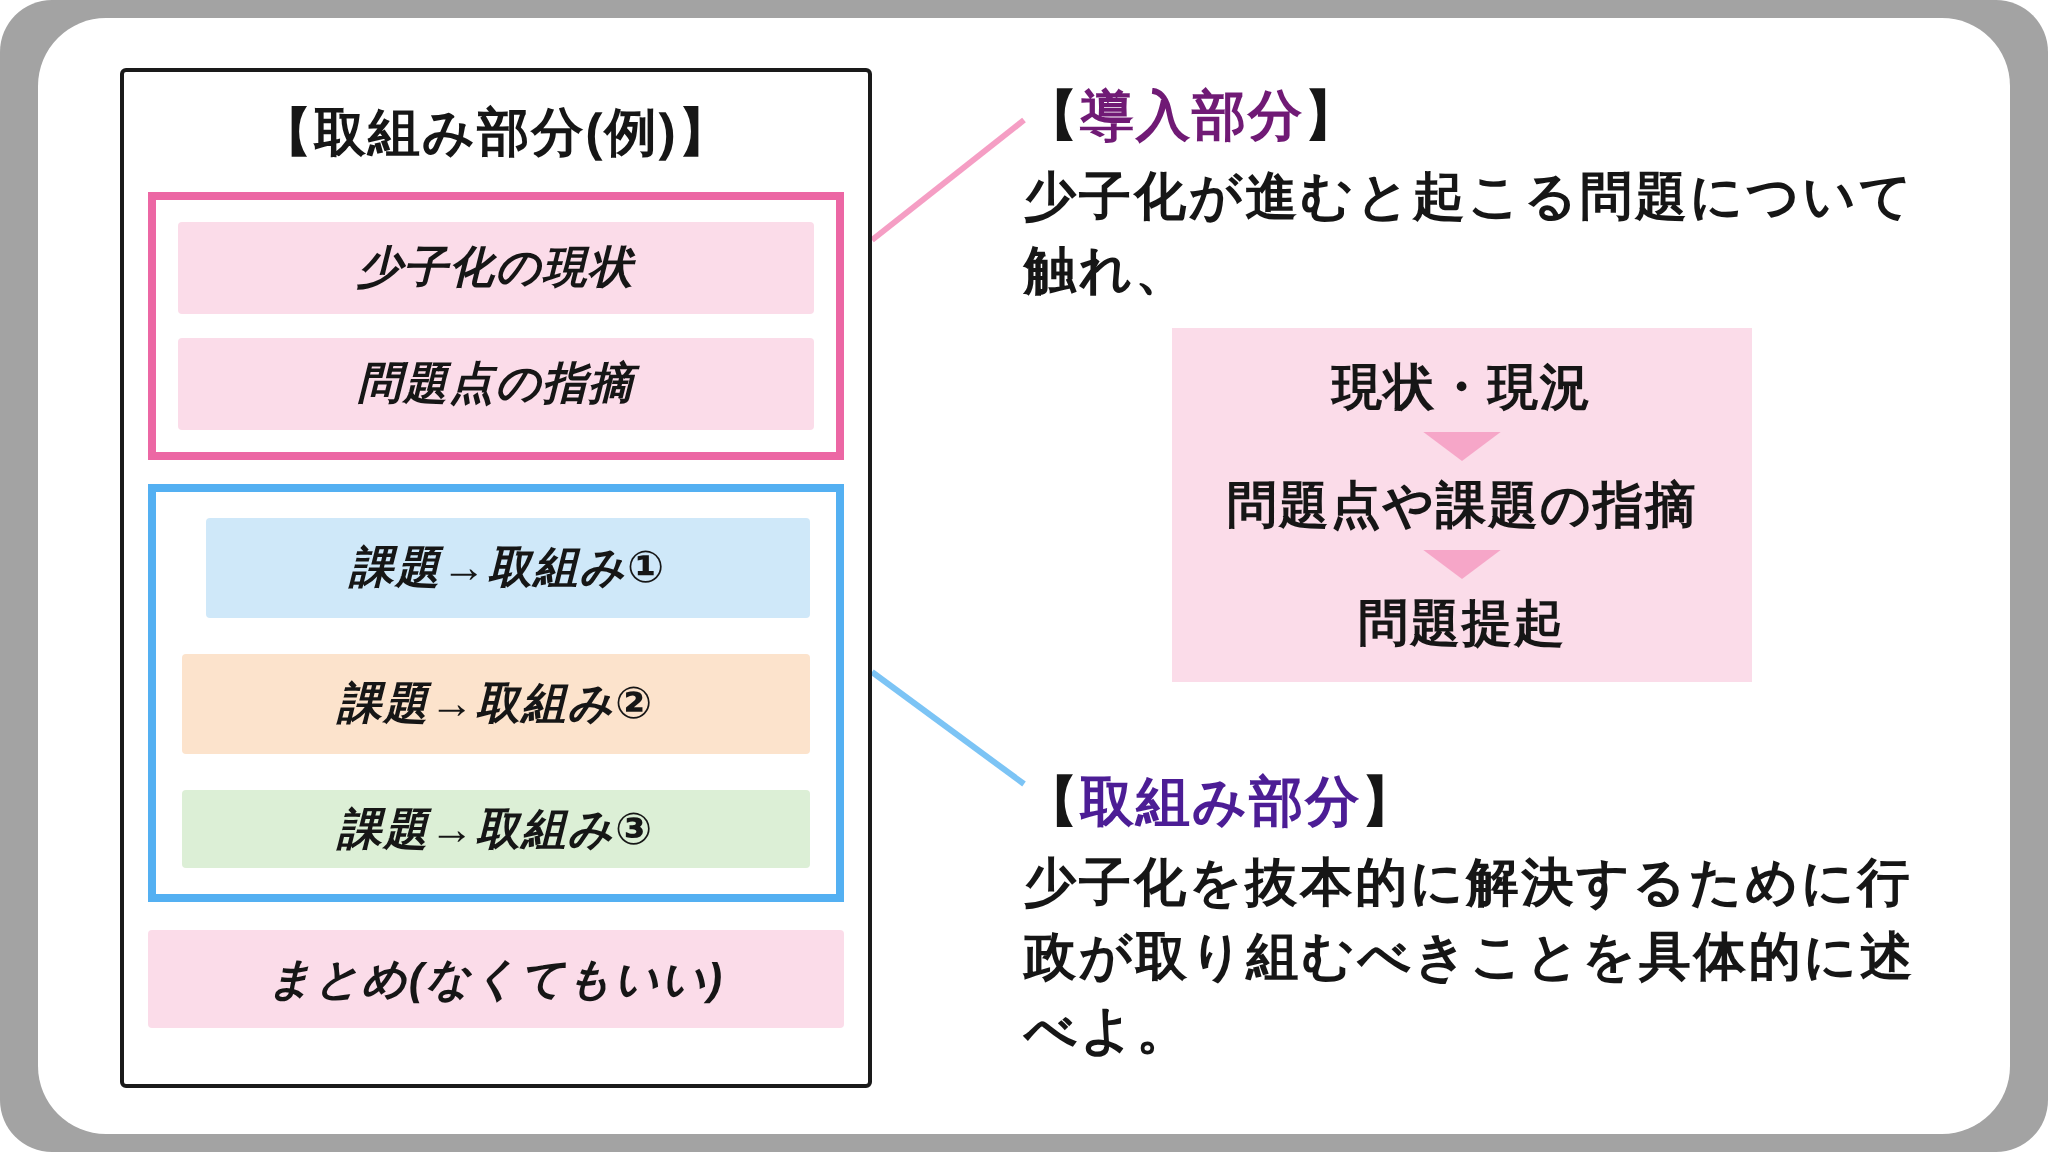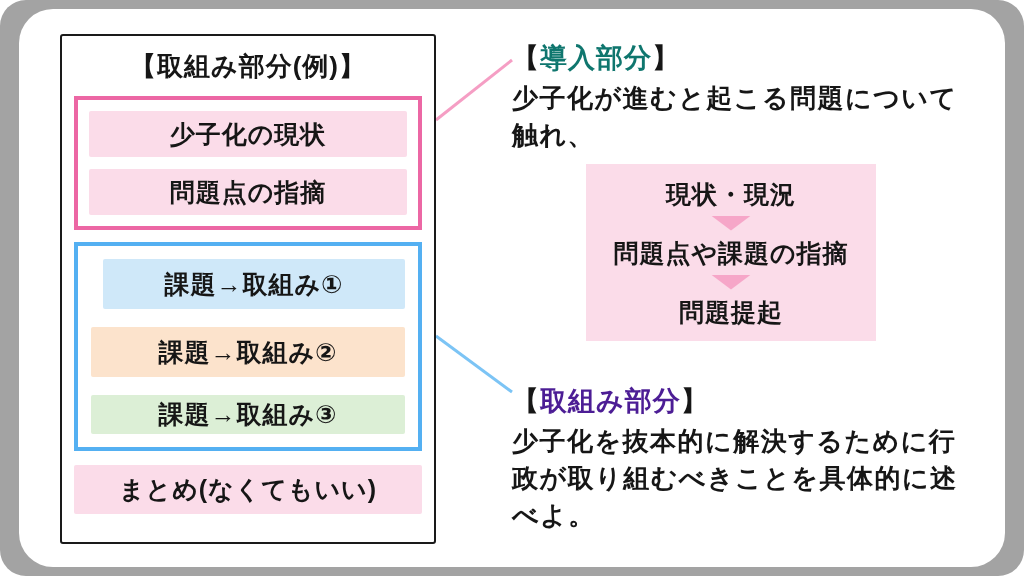--- a/index.html
+++ b/index.html
@@ -34,34 +34,34 @@
   .pink-group{
     margin:12px 12px 0;border:4px solid #ec67a4;padding:11px;
   }
   .pink-group .cell + .cell{margin-top:12px;}
   .blue-group{
     margin:12px 12px 0;border:4px solid #54b0f2;padding:13px;
   }
   .blue-group .cell + .cell{margin-top:18px;}
   .cell{
     display:flex;align-items:center;justify-content:center;
-    font-size:25px;letter-spacing:1px;height:46px;border-radius:2px;
+    font-size:22px;letter-spacing:1px;height:46px;border-radius:2px;font-style:italic;
   }
   .pink-cell{background:#fbdce9;}
   .blue-cell{background:#cfe8f9;height:50px;margin-left:12px;}
   .orange-cell{background:#fce3cc;height:50px;}
   .green-cell{background:#dcefd6;height:39px;}
   .summary-cell{margin:14px 12px 0;height:49px;background:#fbdce9;}
   
   .r-heading{
     position:absolute;left:512px;font-size:27px;letter-spacing:1px;white-space:nowrap;
   }
   .intro-heading{top:40px;}
   .effort-heading{top:383px;}
-  .pink-text{color:#0f766e;}
+  .pink-text{color:#701a75;}
   .blue-text{color:#4c1d95;}
   .r-desc{
     position:absolute;left:512px;font-size:26px;line-height:1.42;
     letter-spacing:1.5px;white-space:nowrap;
   }
   .intro-desc{top:80px;}
   .effort-desc{top:423px;}
   
   .flow-box{
     position:absolute;left:586px;top:164px;width:290px;height:177px;

